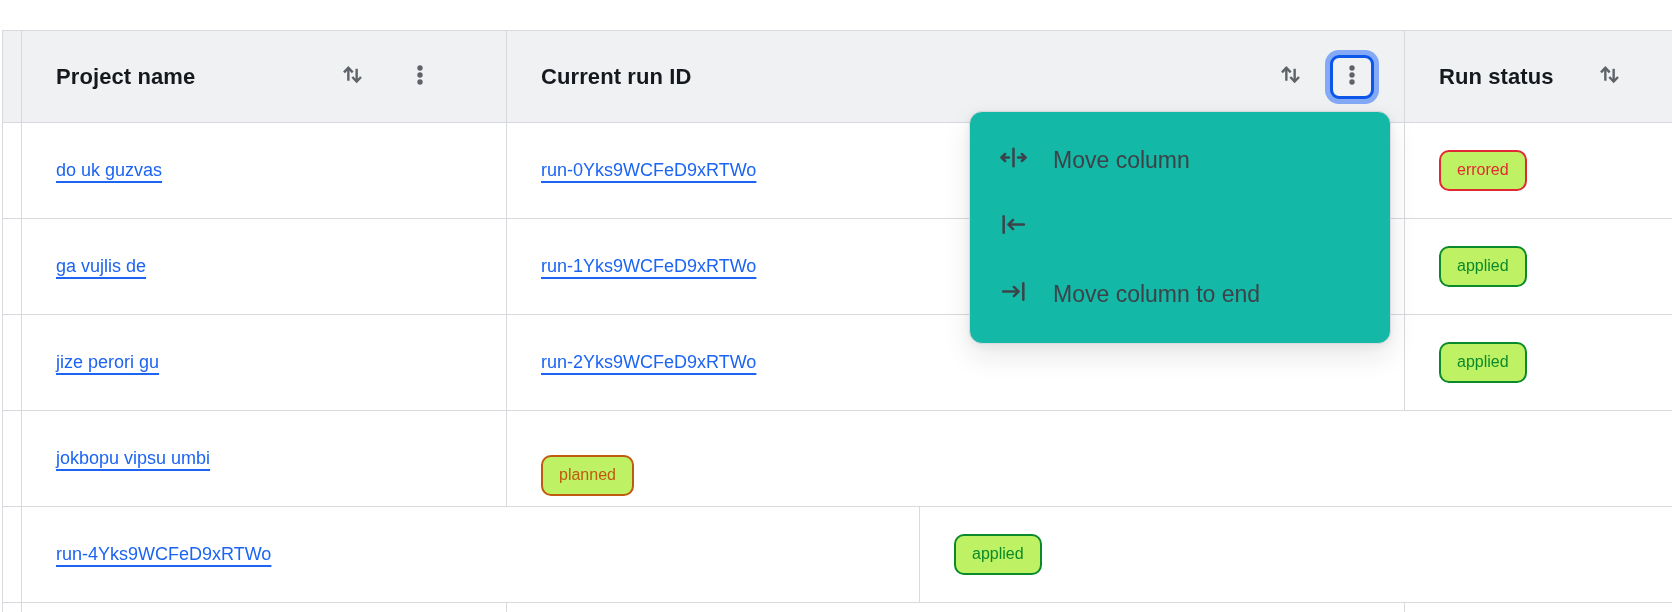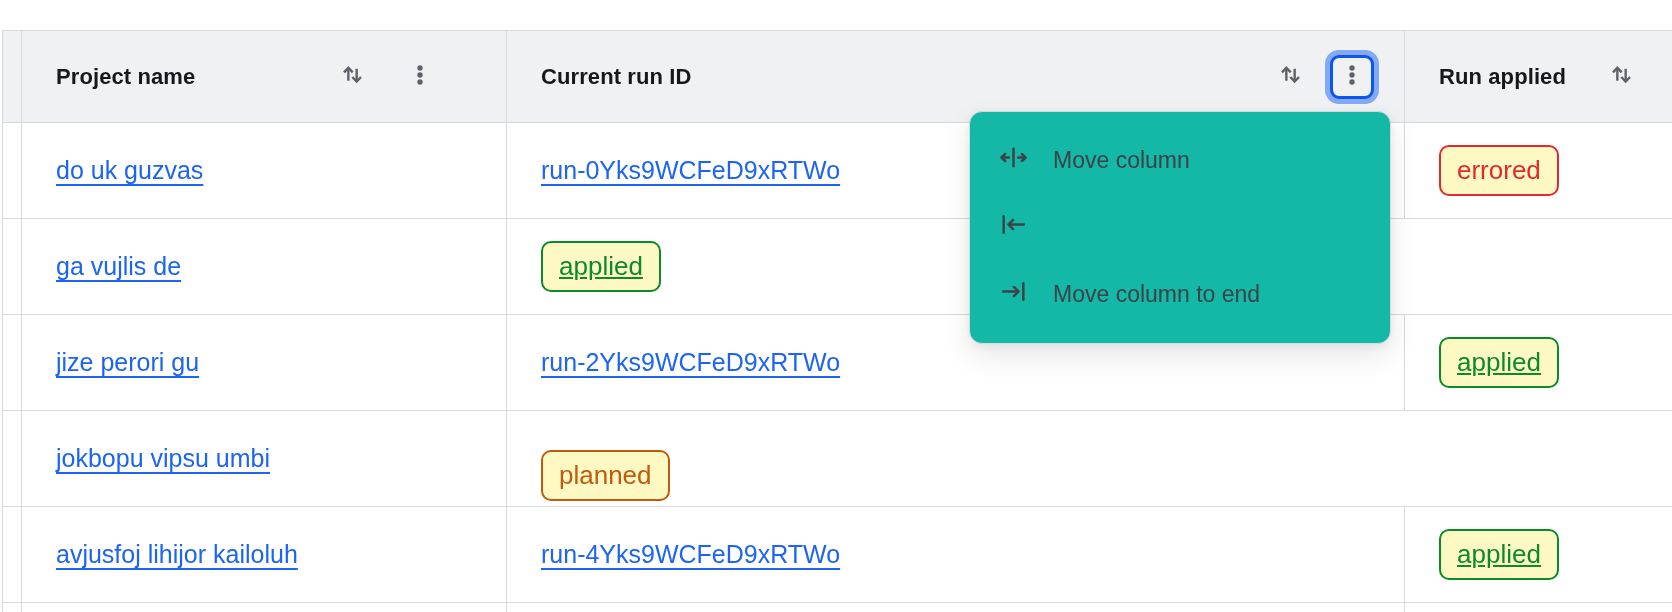--- a/index.html
+++ b/index.html
@@ -58,39 +58,39 @@
     width: 44px; height: 44px;
     display: flex; align-items: center; justify-content: center;
     border-radius: 9px;
     background: #f0f1f2;
     border: 3px solid #0c56e9;
     box-shadow: 0 0 0 5px #84a9f6;
     cursor: pointer;
   }
 
   a.cell-link {
-    font-size: 25px;
+    font-size: 18px;
     color: #1c64f3;
     text-decoration: underline;
     text-decoration-thickness: 2px;
     text-underline-offset: 5px;
     cursor: pointer;
   }
 
   .badge {
     display: inline-block;
-    font-size: 26px;
+    font-size: 16px;
     line-height: 1;
     padding: 10px 16px 11px;
     border: 2px solid currentColor;
     border-radius: 10px;
-    background: #fef9c3;
+    background: #bef264;
   }
   .badge[data-status="errored"] { color: #e22832; }
-  .badge[data-status="applied"] { color: #0b8a2b; text-decoration: underline; }
+  .badge[data-status="applied"] { color: #0b8a2b; }
   .badge[data-status="planned"] { color: #c05a0e; margin-top: 33px; }
 
   
   .menu {
     position: absolute;
     left: 969px; top: 111px;
     width: 422px;
     background: #14b8a6;
     border: 1px solid #d8dadd;
     border-radius: 13px;
@@ -157,21 +157,21 @@
               <circle cx="13" cy="6" r="2.7"></circle>
                 <circle cx="13" cy="13" r="2.7"></circle>
                 <circle cx="13" cy="20" r="2.7"></circle>
             </svg>
           </span>
         </button>
       </span>
     </div>
 
     <div class="cell col-status">
-      <span class="th-label">Run applied</span>
+      <span class="th-label">Run status</span>
       <span class="th-icons status-sort" style="margin-left:42px;">
         <span class="icon-svg">
           <svg width="27" height="27" viewBox="0 0 26 26" fill="none" stroke="#5e6269" stroke-width="2.3">
             <path d="M9 19 V7"></path>
               <path d="M4.8 11 L9 6.6 L13.2 11"></path>
             <path d="M17 7.5 V19.5"></path>
               <path d="M12.8 15.4 L17 19.8 L21.2 15.4"></path>
           </svg>
         </span>
       </span>
@@ -189,20 +189,23 @@
     <div class="cell col-status">
       <span class="badge" data-status="errored">errored</span>
     </div>
   </div>
 
   <div class="row">
     <div class="cell col-stub"></div>
     <div class="cell col-project">
       <a class="cell-link">ga vujlis de</a>
     </div>
+    <div class="cell col-run">
+      <a class="cell-link">run-1Yks9WCFeD9xRTWo</a>
+    </div>
     <div class="cell col-status">
       <span class="badge" data-status="applied">applied</span>
     </div>
   </div>
 
   <div class="row">
     <div class="cell col-stub"></div>
     <div class="cell col-project">
       <a class="cell-link">jize perori gu</a>
     </div>
@@ -219,23 +222,20 @@
     <div class="cell col-project">
       <a class="cell-link">jokbopu vipsu umbi</a>
     </div>
     <div class="cell col-status">
       <span class="badge" data-status="planned">planned</span>
     </div>
   </div>
 
   <div class="row">
     <div class="cell col-stub"></div>
-    <div class="cell col-project">
-      <a class="cell-link">avjusfoj lihijor kailoluh</a>
-    </div>
     <div class="cell col-run">
       <a class="cell-link">run-4Yks9WCFeD9xRTWo</a>
     </div>
     <div class="cell col-status">
       <span class="badge" data-status="applied">applied</span>
     </div>
   </div>
 
   <div class="row" style="height:10px; border-bottom:none;">
     <div class="cell col-stub"></div>

